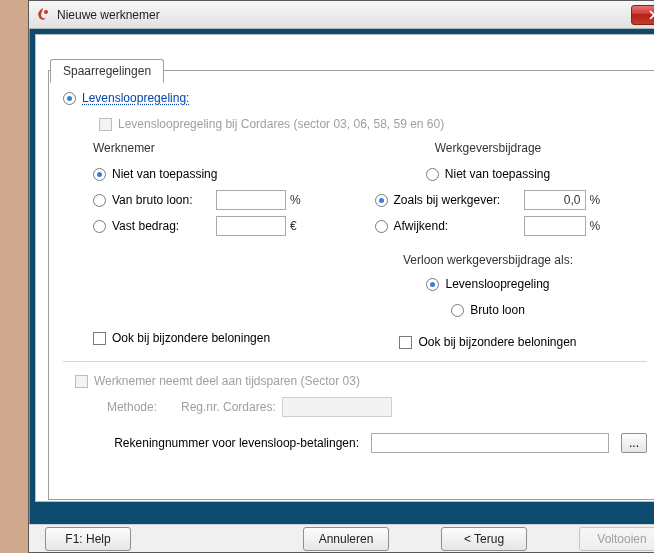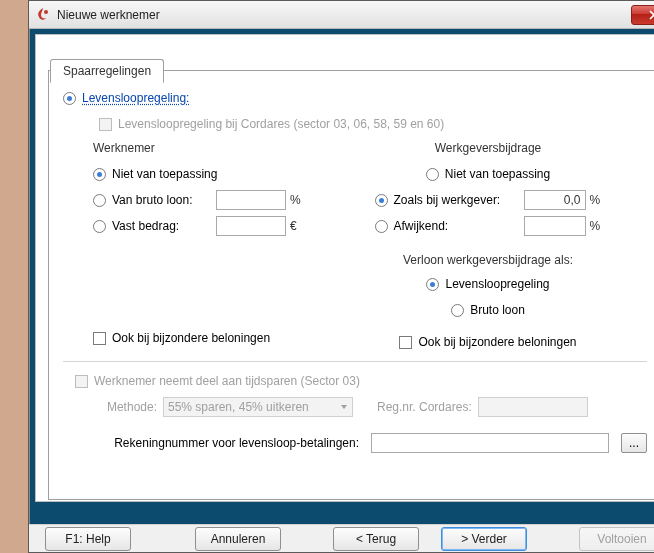--- a/index.html
+++ b/index.html
@@ -249,28 +249,20 @@
 
       <div class="hr"></div>
 
       <div class="optline disabled" style="padding-left:12px;">
         <span class="check disabled"></span>
         <span>Werknemer neemt deel aan tijdsparen (Sector 03)</span>
       </div>
 
       <div class="optline disabled" style="padding-left:36px; gap:6px;">
         <span style="width:58px;text-align:right;">Methode:</span>
-        <div style="position:relative;">
-          <input class="txt" style="width: 190px; text-align: left; color: rgb(160, 160, 160); background: rgb(243, 243, 243); border-color: rgb(207, 207, 207);" disabled="" value="55% sparen, 45% uitkeren">
-          <span style="position:absolute;right:5px;top:3px;">
-            <svg width="8" height="8" viewBox="0 0 8 8">
-                <path d="M1 2 L4 6 L7 2 Z" fill="#a0a0a0"></path>
-              </svg>
-          </span>
-        </div>
         <span style="width:12px;"></span>
         <span>Reg.nr. Cordares:</span>
         <input class="txt" style="width: 110px; text-align: left; background: rgb(243, 243, 243); border-color: rgb(207, 207, 207);" disabled="" value="">
       </div>
 
       <div class="optline" style="padding-left:36px; margin-top:10px; gap:12px;">
         <span style="flex:0 0 auto; text-align:right; width:260px;">Rekeningnummer voor levensloop-betalingen:</span>
         <input class="txt" style="flex: 1 1 0%; text-align: left;" value="">
         <div class="dots-btn">
           <span>...</span>
@@ -279,17 +271,16 @@
 
     </div>
   </div>
 
   <div class="footer">
     <div class="btn">F1: Help</div>
     <div class="spacer"></div>
     <div class="btn">Annuleren</div>
     <div style="width:8px;"></div>
     <div class="btn">&lt; Terug</div>
-    <div class="btn primary">&gt; Verder</div>
     <div style="width:8px;"></div>
     <div class="btn disabled">Voltooien</div>
   </div>
 </div>
 
 </body></html>

